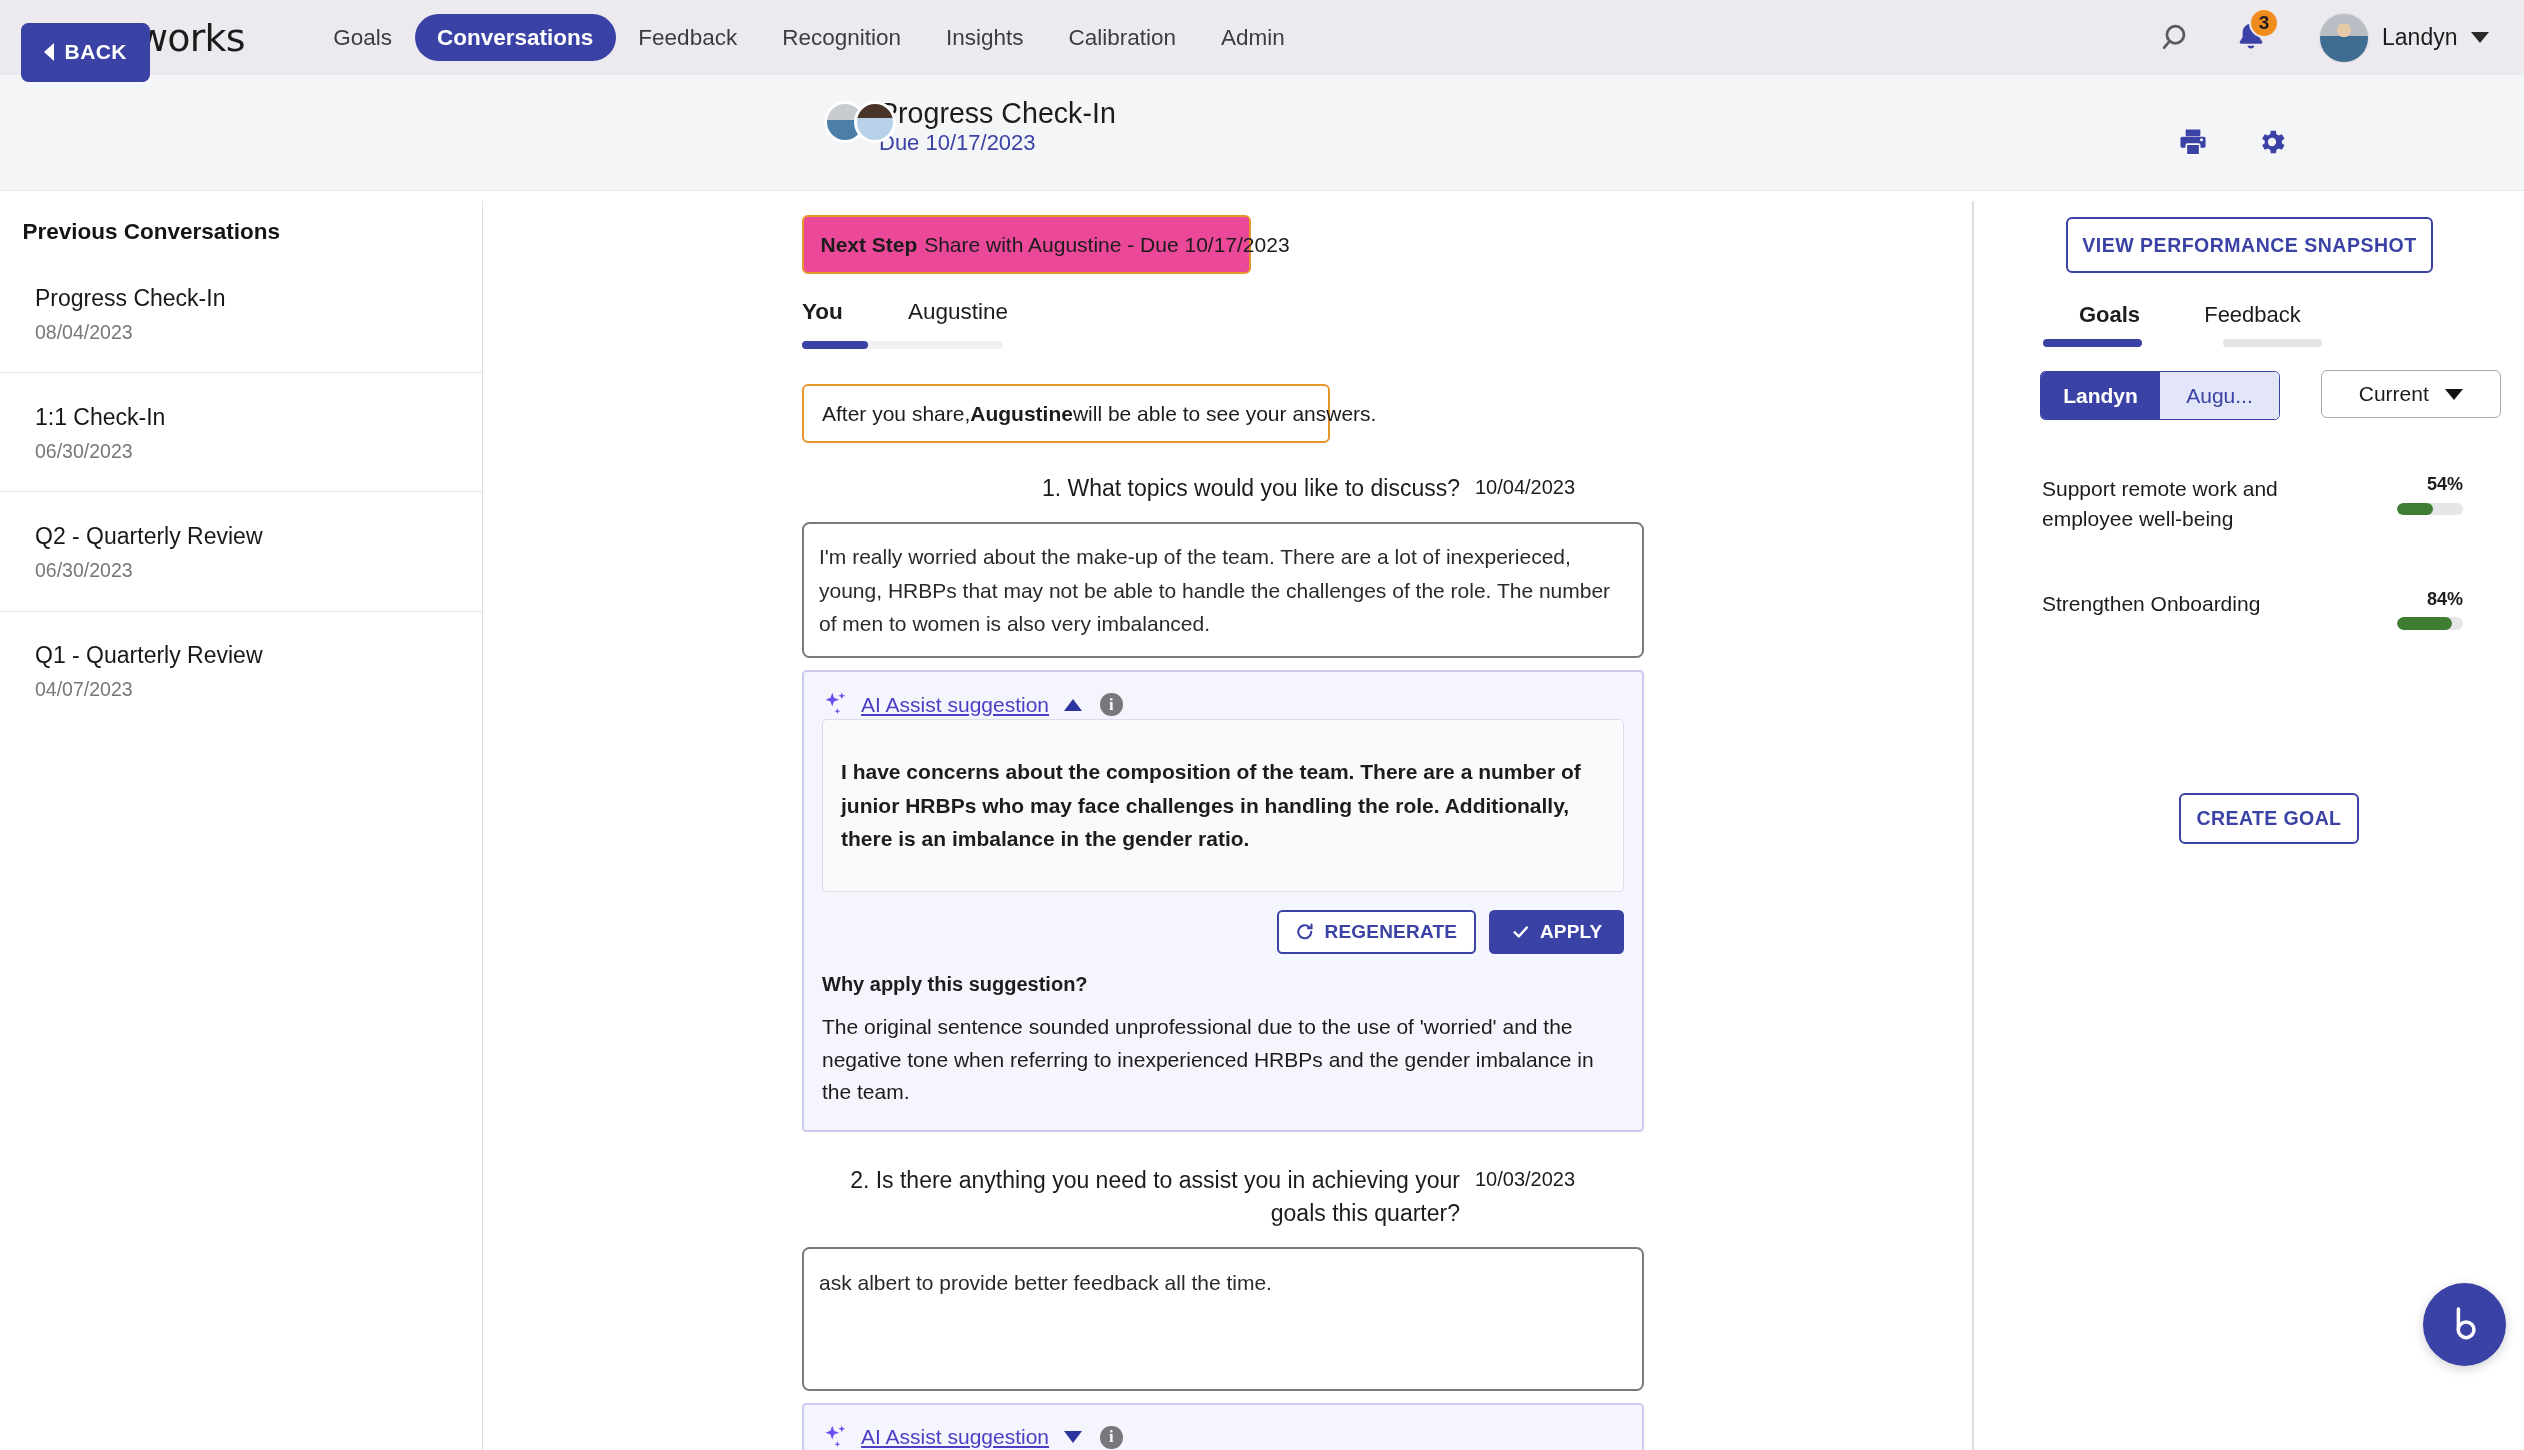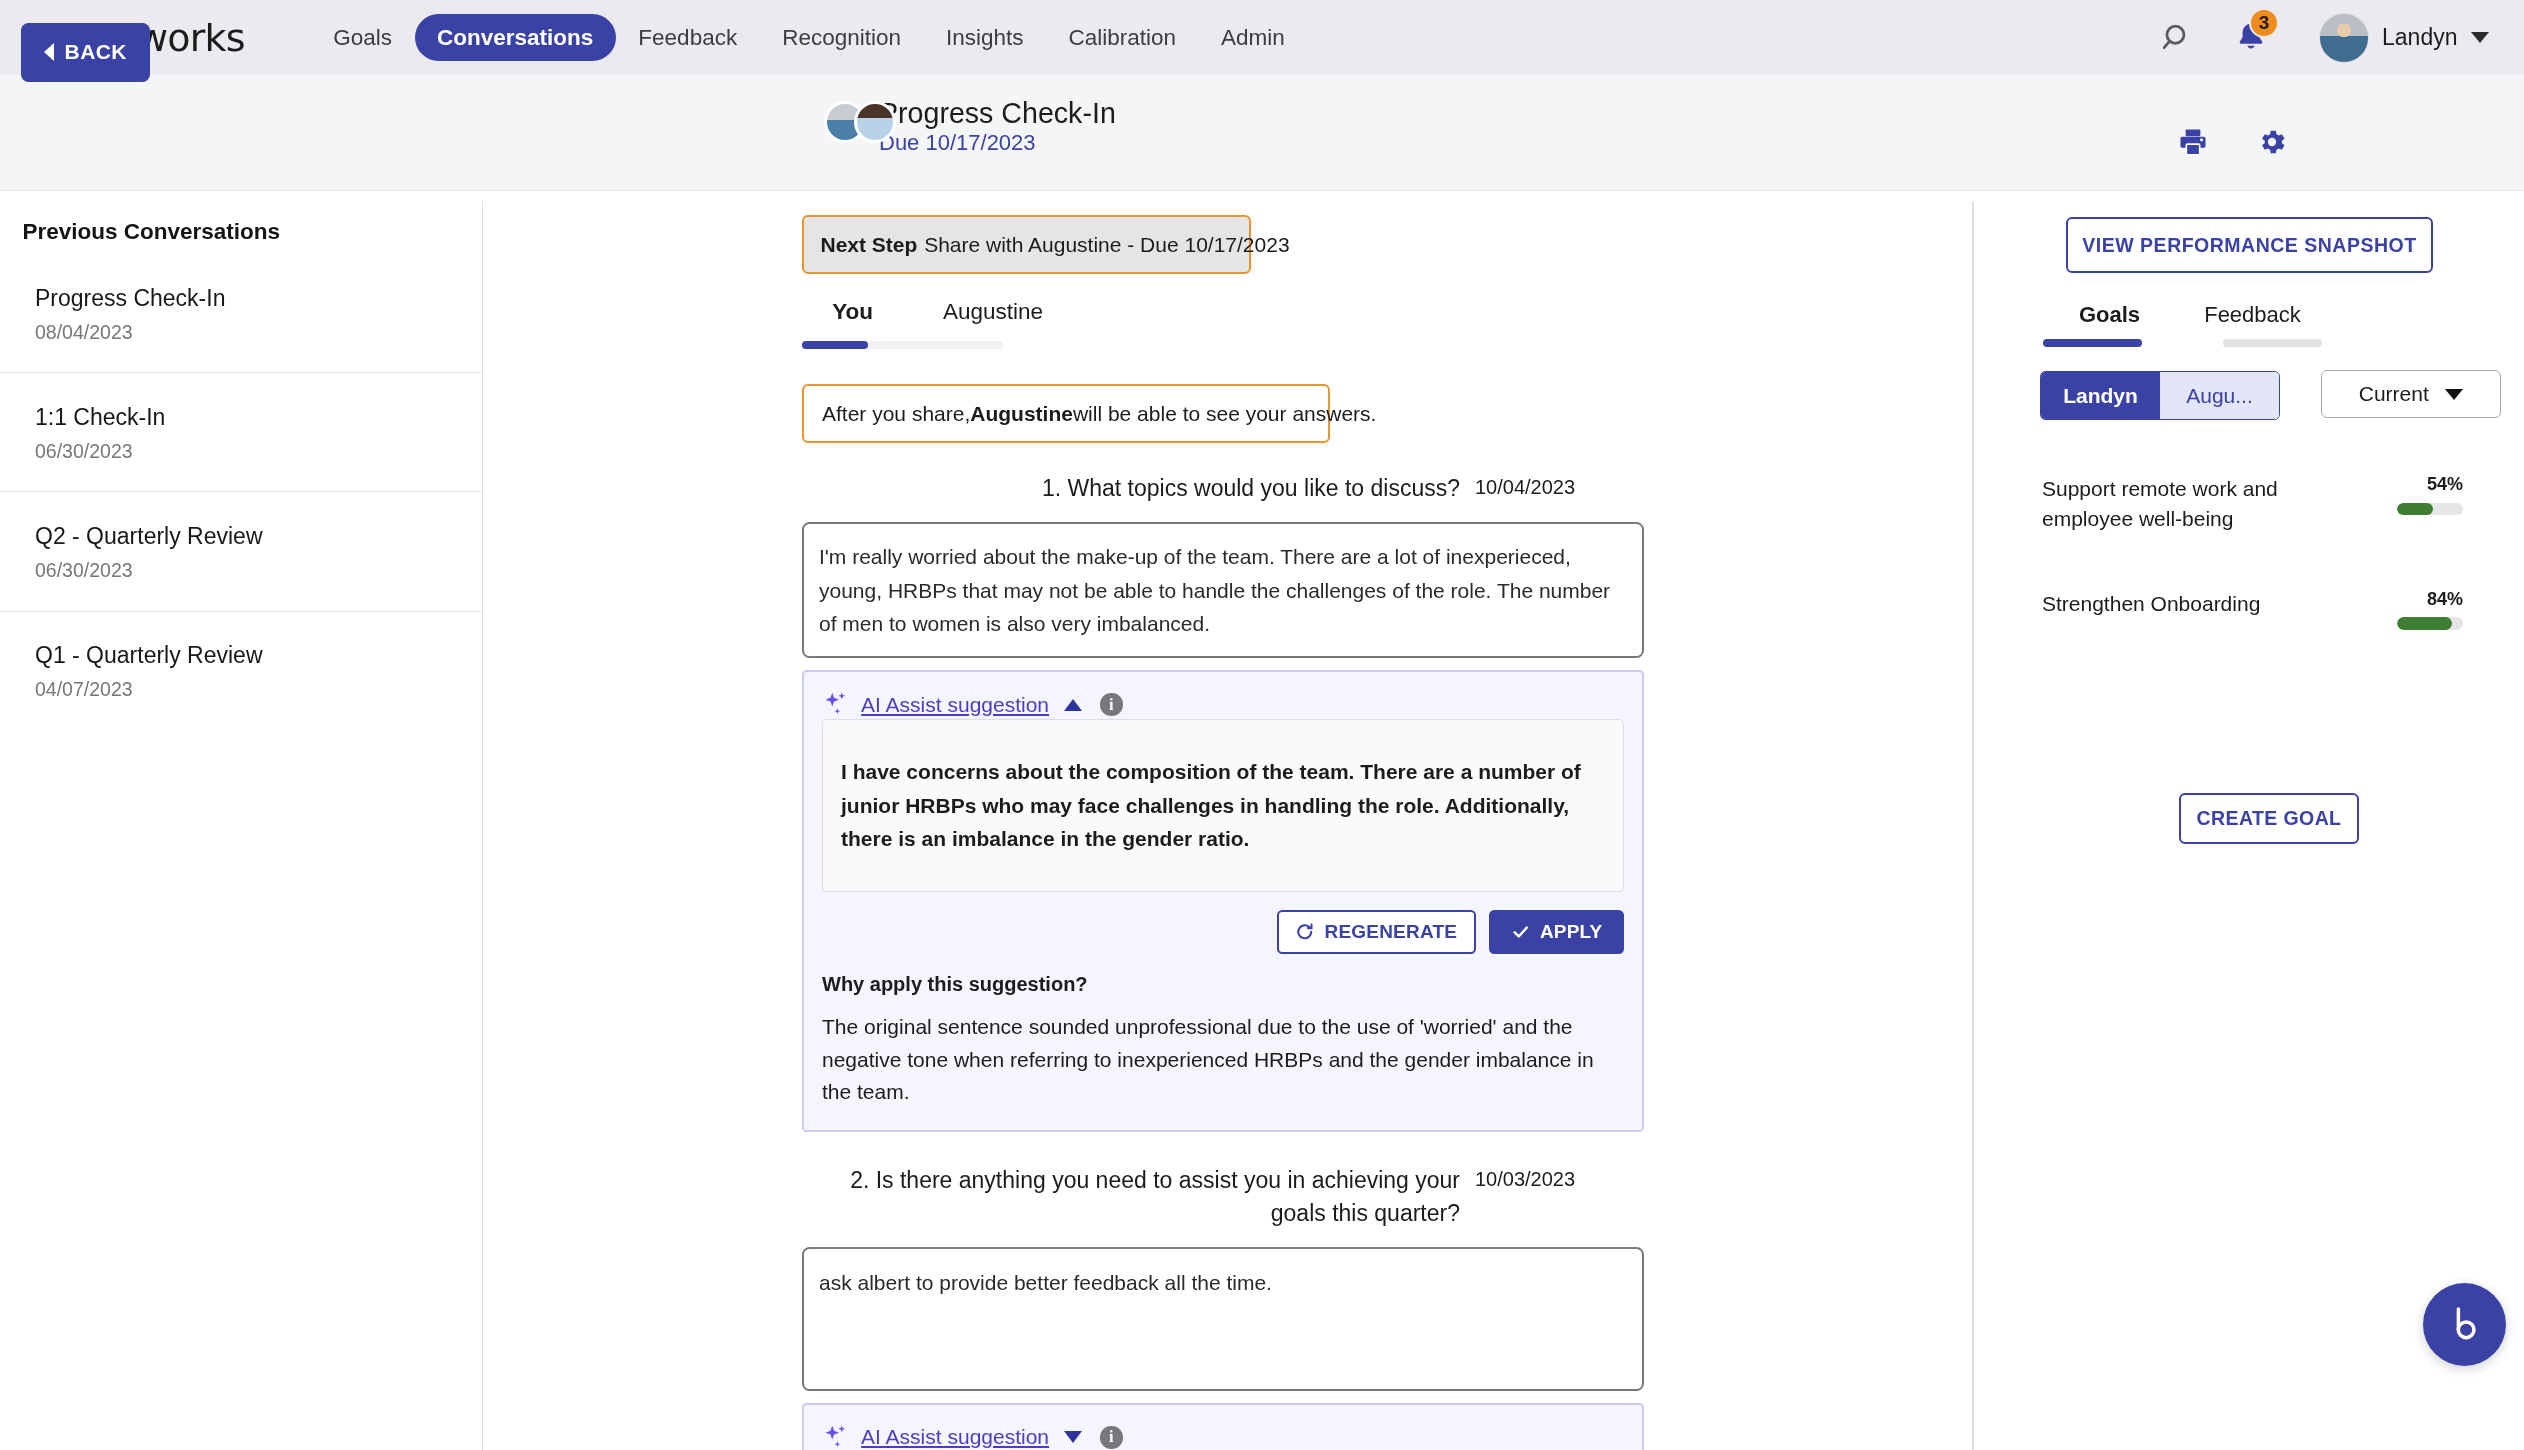--- a/index.html
+++ b/index.html
@@ -124,33 +124,33 @@
 
   
   .main {
     position: absolute; left: 483px; top: 192px; width: 1489px; height: 1258px;
     background: #fff; overflow: hidden;
   }
   .nextstep {
     position: absolute; left: 319px; top: 23px;
     width: 449px; height: 59px;
     border: 2.3px solid #e8952b; border-radius: 6px;
-    background: #e5e5e5;
+    background: #ec4899;
     display: flex; align-items: center; padding: 0 16.5px;
     font-size: 21px; color: #1c1c1c; white-space: nowrap;
   }
   .nextstep b { font-weight: 700; margin-right: 6.8px; }
 
   .tabs {
     position: absolute; left: 319px; top: 107px;
     display: flex; gap: 0;
   }
   .tab {
     font-size: 22.5px; color: #1c1c1c; cursor: pointer;
-    padding: 0 0 15px 0; width: 71px; text-align: right;
+    padding: 0 0 15px 0; width: 71px; text-align: left;
   }
   .tab.active { font-weight: 700; }
   .tab.tab2 { width: 135px; margin-left: 35px; }
   .tabbar {
     position: absolute; left: 319px; top: 149px;
     width: 201px; height: 8.3px; background: #f1f1f3; border-radius: 4.5px;
   }
   .tabbar-fill {
     width: 66px; height: 8.3px; background: #3b42a5; border-radius: 4.5px;
   }

